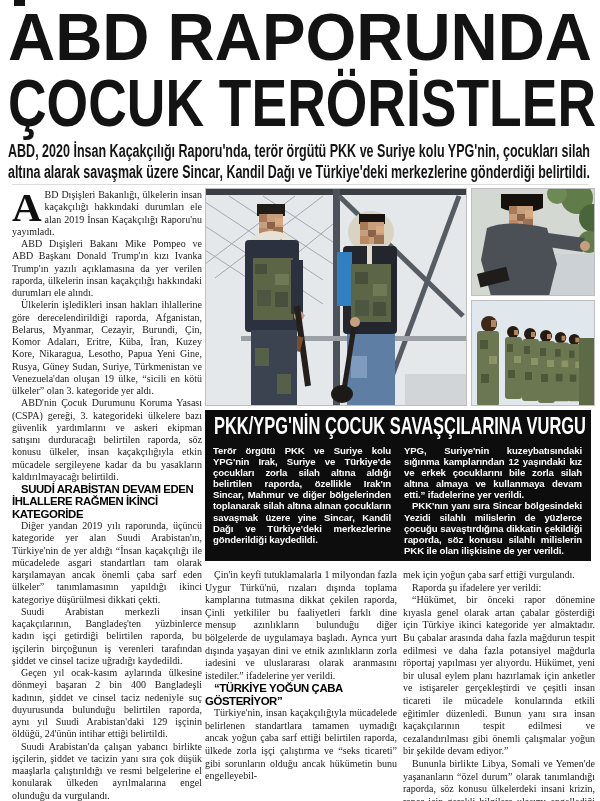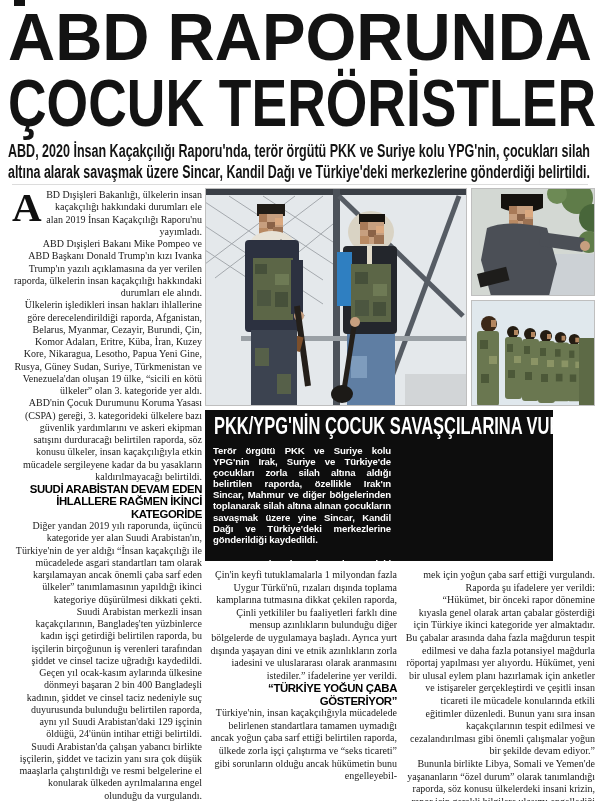--- a/index.html
+++ b/index.html
@@ -3,36 +3,36 @@
 <meta charset="utf-8">
 <style>
   html,body{margin:0;padding:0;}
   body{width:600px;height:801px;background:#ffffff;position:relative;overflow:hidden;
        font-family:"Liberation Serif",serif;color:#1f1f1f;}
   .corner-mark{position:absolute;left:14px;top:0;width:11px;height:6px;background:#121212;}
   .headline-svg{position:absolute;left:0;top:0;}
   .thin-rule{position:absolute;left:12px;top:184px;width:576px;height:1px;background:#dcdcdc;}
 
   .col{position:absolute;text-align:justify;font-size:10px;line-height:12.25px;color:#202020;}
-  .col p{margin:0;text-indent:9px;text-align:right;}
+  .col p{margin:0;text-indent:9px;}
   .col p.first{text-indent:0;}
   .subhead{font-family:"Liberation Sans",sans-serif;font-weight:bold;font-size:11.4px;
            line-height:12.4px;letter-spacing:-0.4px;color:#000;text-align:left;
            margin:3px 0 1px;text-indent:0;}
   .dropcap{float:left;font-weight:bold;font-size:41px;line-height:33px;margin:2px 3px 0 0;color:#101010;}
 
   #col1{left:12px;top:189px;width:190px;height:612px;}
   #col2{left:205px;top:569px;width:192px;height:232px;line-height:12.6px;}
   #col3{left:403px;top:569px;width:192px;height:232px;line-height:12.6px;}
 
   .photo-wrap{position:absolute;left:205px;top:188px;width:390px;height:218px;}
 
-  .newsbox{position:absolute;left:205px;top:410px;width:348px;height:151px;background:#0d0d0d;
+  .newsbox{position:absolute;left:205px;top:410px;width:386px;height:151px;background:#0d0d0d;
            box-sizing:border-box;padding:3px 5px 0 8px;color:#fff;}
-  .newsbox .cols{display:flex;gap:13px;margin-top:1px;flex-direction:column;}
+  .newsbox .cols{display:flex;gap:13px;margin-top:1px;}
   .newsbox .bcol{width:178px;font-family:"Liberation Sans",sans-serif;font-weight:bold;
                  font-size:9.6px;line-height:11.1px;text-align:justify;letter-spacing:-0.1px;}
   .newsbox .bcol p{margin:0;}
   .newsbox .bcol p + p{text-indent:8px;}
 </style>
 </head>
 <body>
 
 <div class="corner-mark"></div>
 
@@ -182,20 +182,21 @@
 <div class="newsbox">
   <svg width="376" height="27">
     <text x="1" y="21" textLength="372" lengthAdjust="spacingAndGlyphs" font-family="Liberation Sans, sans-serif" font-weight="bold" font-size="23" fill="#ffffff">PKK/YPG'NİN ÇOCUK SAVAŞÇILARINA VURGU</text>
   </svg>
   <div class="cols">
     <div class="bcol">
       <p>Terör örgütü PKK ve Suriye kolu YPG'nin Irak, Suriye ve Türkiye'de çocukları zorla silah altına aldığı belirtilen raporda, özellikle Irak'ın Sincar, Mahmur ve diğer bölgelerinden toplanarak silah altına alınan çocukların savaşmak üzere yine Sincar, Kandil Dağı ve Türkiye'deki merkezlerine gönderildiği kaydedildi.</p>
     </div>
     <div class="bcol">
       <p>YPG, Suriye'nin kuzeybatısındaki sığınma kamplarından 12 yaşındaki kız ve erkek çocuklarını bile zorla silah altına almaya ve kullanmaya devam etti.” ifadelerine yer verildi.</p>
+      <p>PKK'nın yanı sıra Sincar bölgesindeki Yezidi silahlı milislerin de yüzlerce çocuğu savaştırdığına dikkatin çekildiği raporda, söz konusu silahlı milislerin PKK ile olan ilişkisine de yer verildi.</p>
     </div>
   </div>
 </div>
 
 <div id="col2" class="col">
   <p>Çin'in keyfi tutuklamalarla 1 milyondan fazla Uygur Türkü'nü, rızaları dışında toplama kamplarına tutmasına dikkat çekilen raporda, Çinli yetkililer bu faaliyetleri farklı dine mensup azınlıkların bulunduğu diğer bölgelerde de uygulamaya başladı. Ayrıca yurt dışında yaşayan dini ve etnik azınlıkların zorla iadesini ve uluslararası olarak aranmasını istediler.” ifadelerine yer verildi.</p>
   <p class="subhead">“TÜRKİYE YOĞUN ÇABA GÖSTERİYOR”</p>
   <p>Türkiye'nin, insan kaçakçılığıyla mücadelede belirlenen standartlara tamamen uymadığı ancak yoğun çaba sarf ettiği belirtilen raporda, ülkede zorla işçi çalıştırma ve “seks ticareti” gibi sorunların olduğu ancak hükümetin bunu engelleyebil-</p>
 </div>
 

